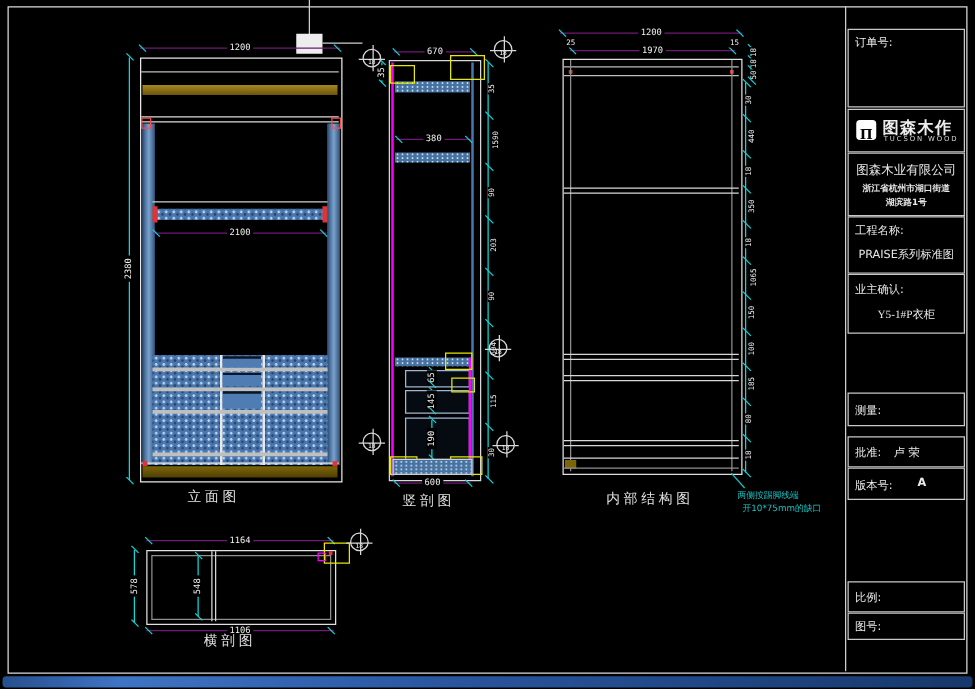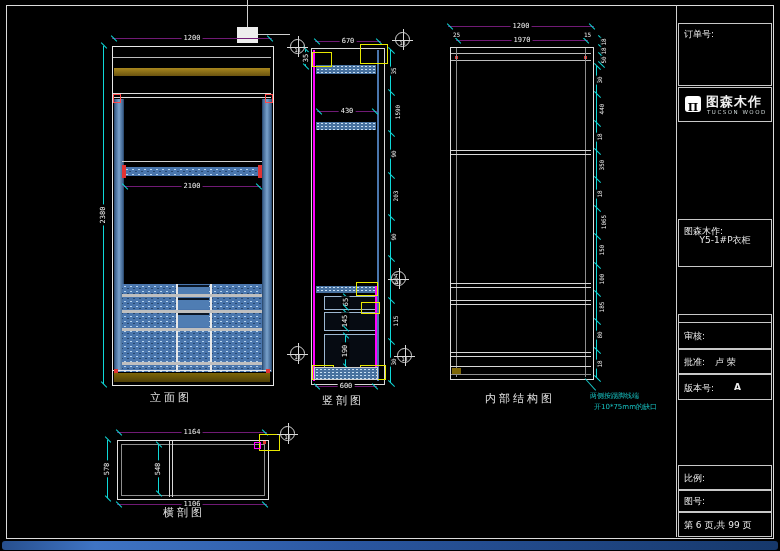--- a/index.html
+++ b/index.html
@@ -114,21 +114,21 @@
   <div class="abs" style="left:311px;top:48px;width:72px;height:335px;border:1px solid #d8d8d8;"></div>
   <div class="ln" style="left:313px;top:50px;width:2px;height:331px;background:#ff00ff;"></div>
   <div class="ln" style="left:377px;top:50px;width:2px;height:331px;background:#4a76ad;"></div>
   <div class="hatch abs" style="left:316px;top:65px;width:60px;height:9px;"></div>
   <div class="ybox" style="left:312px;top:52px;width:18px;height:13px;"></div>
   <div class="ybox" style="left:360px;top:44px;width:26px;height:18px;"></div>
   <div class="dim-v" style="left:305px;top:50px;height:16px;">
     <span class="val">35</span>
     </div>
   <div class="dim-h" style="left:317px;top:111px;width:60px;">
-    <span class="val">430</span>
+    <span class="val">380</span>
     </div>
   <div class="hatch abs" style="left:316px;top:122px;width:60px;height:8px;"></div>
   <div class="hatch abs" style="left:316px;top:286px;width:60px;height:7px;"></div>
 
   <div class="abs" style="left:324px;top:296px;width:50px;height:12px;border:1px solid #9db8d2;background:#060b12;"></div>
   <div class="abs" style="left:324px;top:312px;width:50px;height:17px;border:1px solid #9db8d2;background:#060b12;"></div>
   <div class="abs" style="left:324px;top:334px;width:50px;height:33px;border:1px solid #9db8d2;background:#060b12;"></div>
   <div class="dim-v" style="left:345px;top:297px;height:10px;">
     <span class="val">65</span>
     </div>
@@ -276,42 +276,45 @@
 
   <div class="tb-box" style="left:678px;top:23px;width:92px;height:61px;">
     <span class="tb-label" style="left:5px;top:4px;">订单号:</span>
   </div>
   <div class="tb-box" style="left:678px;top:87px;width:92px;height:33px;">
     <div class="logo-icon" style="left:6px;top:8px;">
       <span>Π</span></div>
     <span class="tb-label" style="left:27px;top:5px;font-size:13px;font-weight:bold;letter-spacing:1px;">图森木作</span>
     <span class="tb-label" style="left:28px;top:21px;font-size:5.5px;letter-spacing:1.5px;color:#cfd8d8;">TUCSON WOOD</span>
   </div>
+  <div class="tb-box" style="left:678px;top:122px;width:92px;height:49px;">
+    <span class="tb-center" style="top:6px;font-size:10px;">图森木业有限公司</span>
+    <span class="tb-center" style="top:23px;font-size:7px;font-weight:bold;">浙江省杭州市湖口街道</span>
+    <span class="tb-center" style="top:34px;font-size:7px;font-weight:bold;">湖滨路1号</span>
+  </div>
+  <div class="tb-box" style="left:678px;top:173px;width:92px;height:44px;">
+    <span class="tb-label" style="left:5px;top:4px;">工程名称:</span>
+    <span class="tb-center" style="top:23px;font-size:9px;">PRAISE系列标准图</span>
+  </div>
   <div class="tb-box" style="left:678px;top:219px;width:92px;height:46px;">
-    <span class="tb-label" style="left:5px;top:5px;">图森木作:</span>
-    <span class="tb-center" style="top:14px;font-size:9px;">Y5-1#P衣柜</span>
+    <span class="tb-label" style="left:5px;top:5px;">业主确认:</span>
+    <span class="tb-center" style="top:25px;font-size:9px;font-family:Liberation Serif, serif;">Y5-1#P衣柜</span>
   </div>
   <div class="tb-box" style="left:678px;top:267px;width:92px;height:25px;margin-top:47px;">
     <span class="tb-label" style="left:5px;top:7px;">测量:</span>
-  </div>
-  <div class="tb-box" style="left:678px;top:322px;width:92px;height:25px;">
-    <span class="tb-label" style="left:5px;top:7px;">审核:</span>
   </div>
   <div class="tb-box" style="left:678px;top:374px;width:92px;height:24px;">
     <span class="tb-label" style="left:5px;top:7px;">版本号:</span>
     <span class="tb-label" style="left:55px;top:7px;font-weight:bold;">A</span>
   </div>
   <div class="tb-box" style="left:678px;top:349px;width:92px;height:23px;">
     <span class="tb-label" style="left:5px;top:6px;">批准:</span>
     <span class="tb-label" style="left:36px;top:6px;">卢  荣</span>
   </div>
   <div class="tb-box" style="left:678px;top:490px;width:92px;height:20px;">
     <span class="tb-label" style="left:5px;top:4px;">图号:</span>
   </div>
   <div class="tb-box" style="left:678px;top:465px;width:92px;height:23px;">
     <span class="tb-label" style="left:5px;top:6px;">比例:</span>
   </div>
-  <div class="tb-box" style="left:678px;top:512px;width:92px;height:23px;">
-    <span class="tb-label" style="left:5px;top:6px;">第 6 页,共 99 页</span>
-  </div>
 
   <div class="bluebar" style="background:linear-gradient(90deg,#274f8e 0%,#3f74c4 12%,#2a56a0 45%,#16386b 100%);"></div>
 </div>
 
 </body></html>

